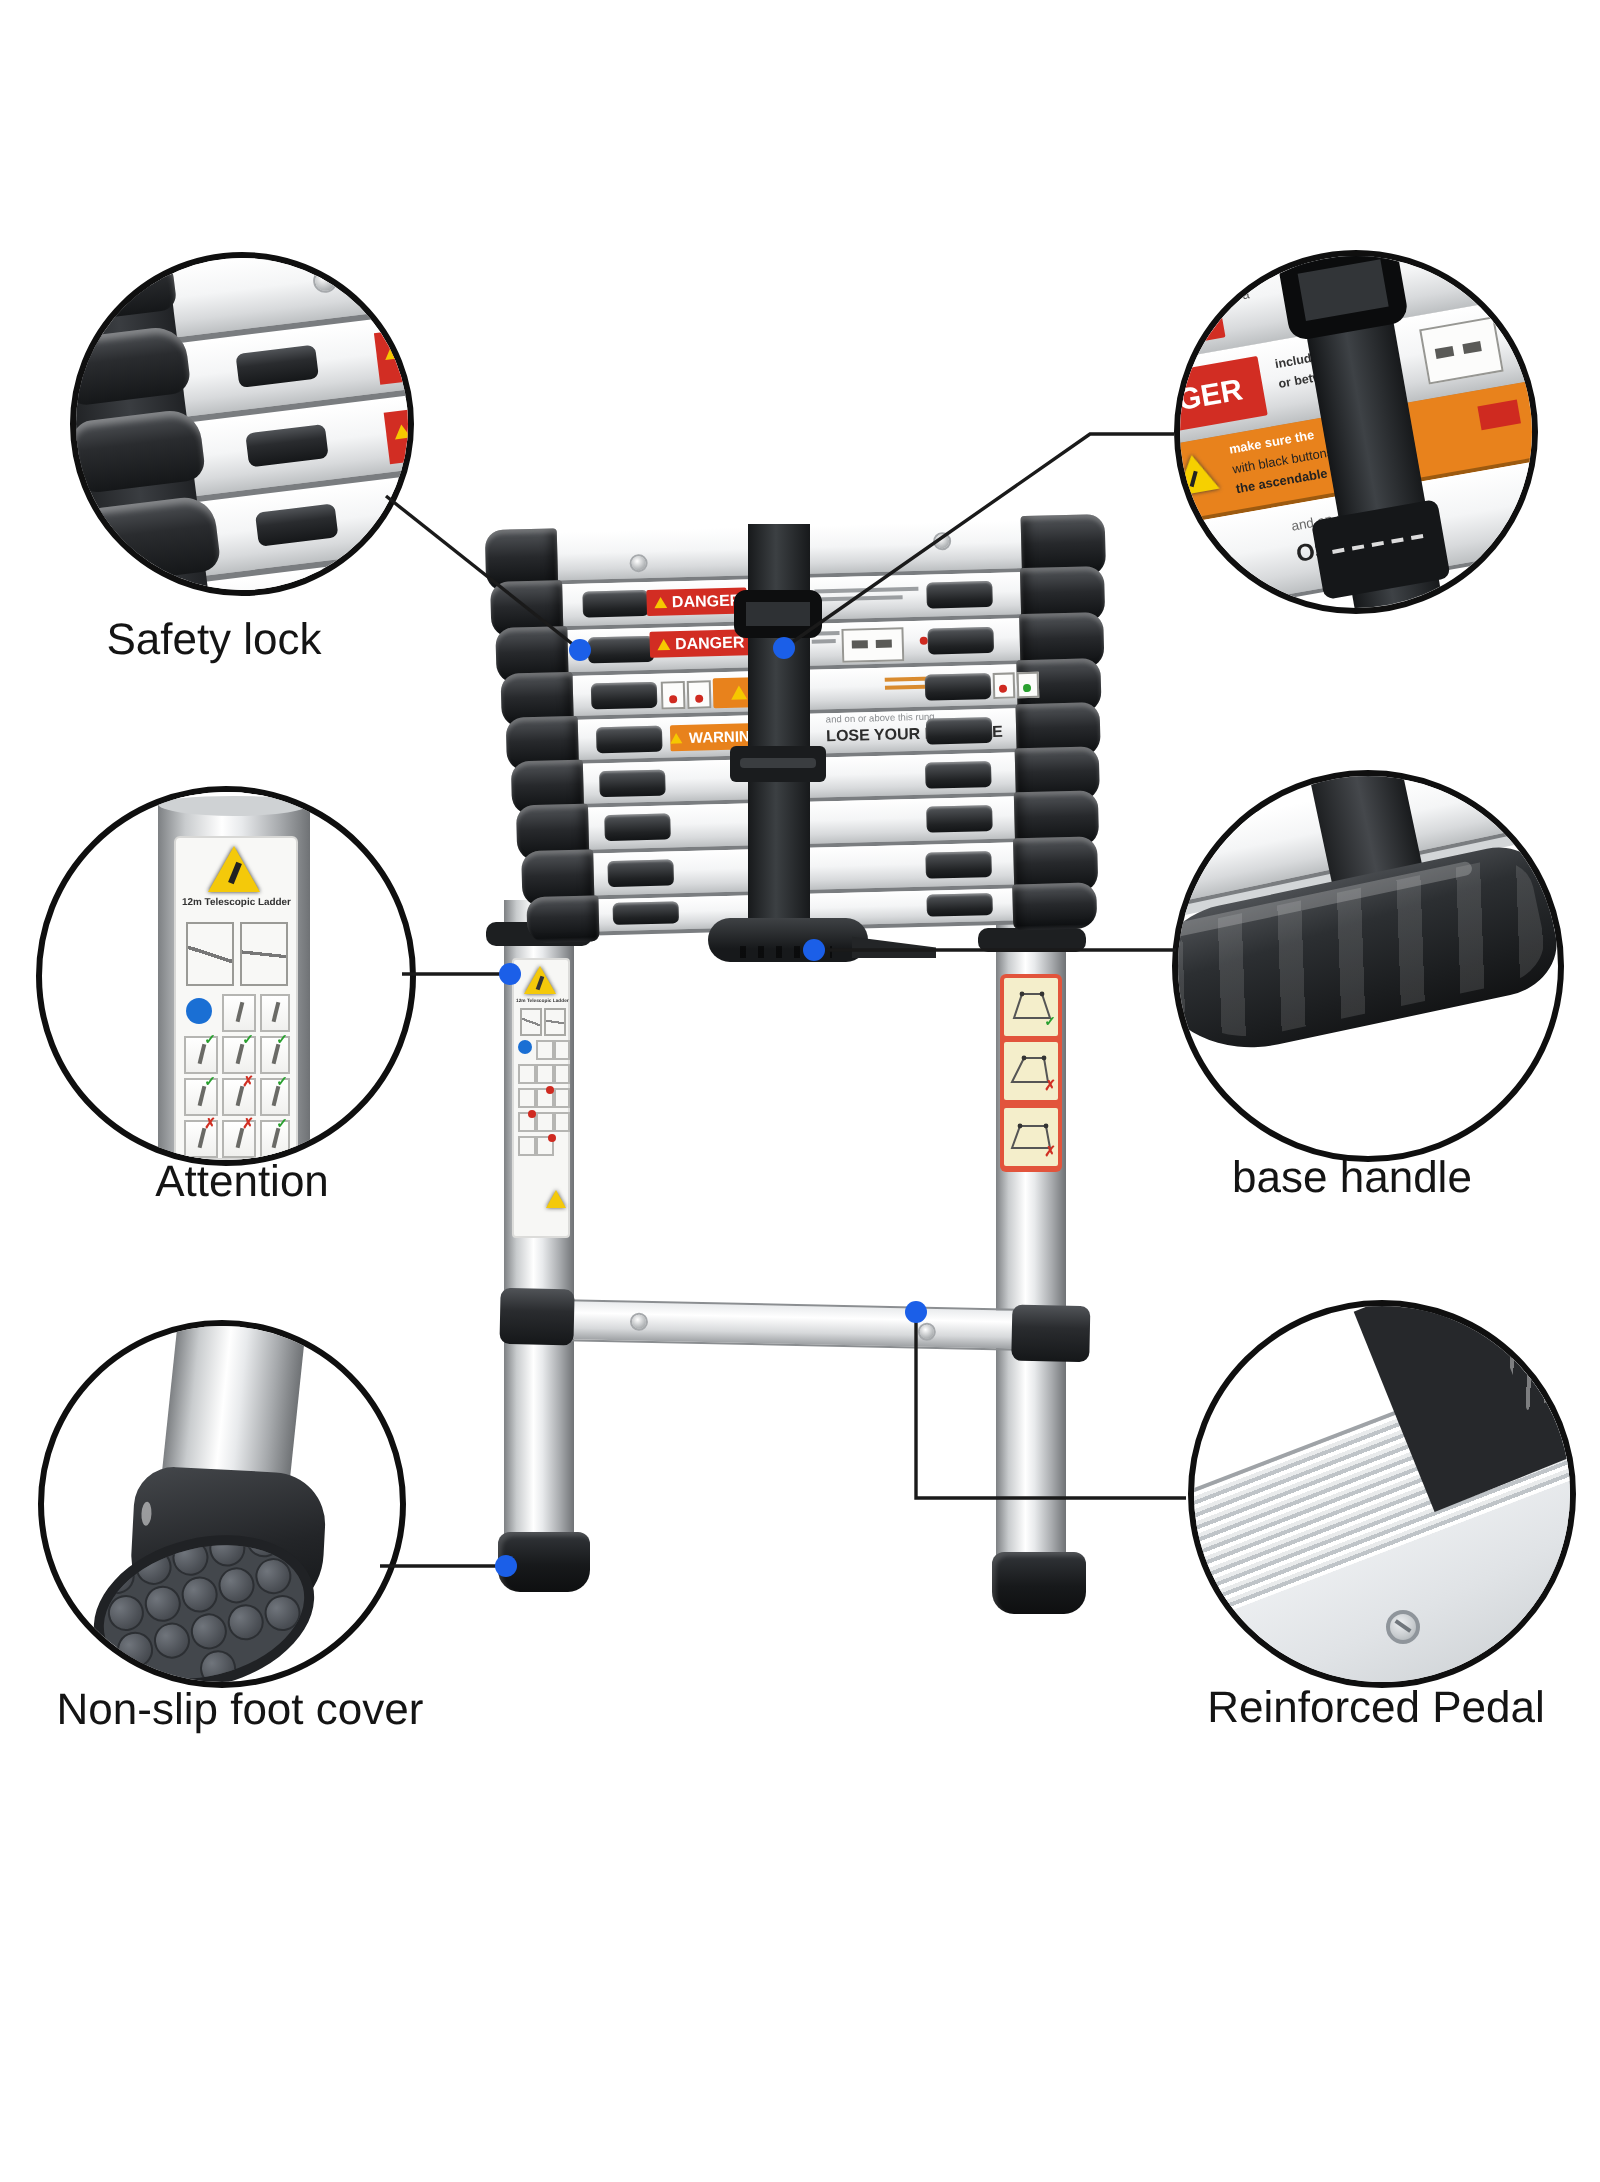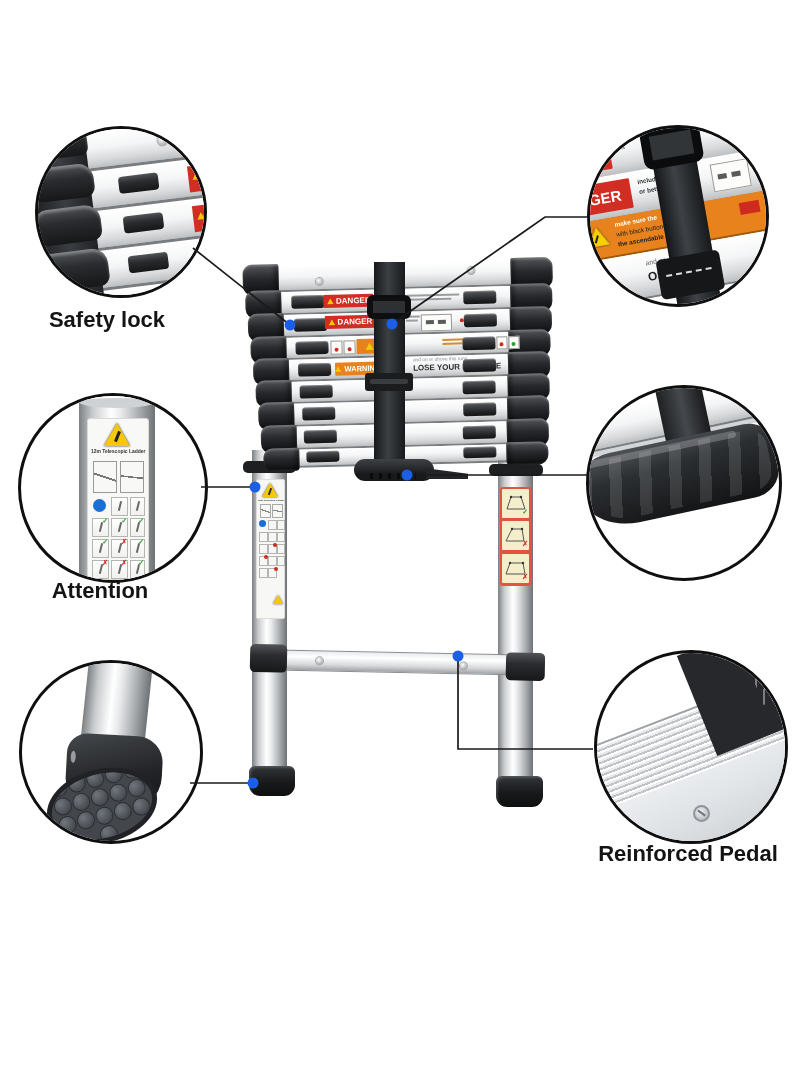--- a/index.html
+++ b/index.html
@@ -1,20 +1,20 @@
 <!DOCTYPE html>
 <html><head>
 <meta charset="utf-8">
 <style>
   html,body{margin:0;padding:0;background:#fff}
   .cv{position:relative;width:800px;height:1091px;background:#fff;overflow:hidden;
       font-family:"Liberation Sans",sans-serif;color:#141414}
   .ab{position:absolute}
   .circle{position:absolute;border:3px solid #0f0f0f;border-radius:50%;background:#fff;overflow:hidden;z-index:20}
-  .lbl{position:absolute;font-size:22px;font-weight:700;color:#141414;text-align:center;line-height:23px;z-index:22}
+  .lbl{position:absolute;font-size:22px;font-weight:400;color:#141414;text-align:center;line-height:23px;z-index:22}
   
   .rail{background:linear-gradient(180deg,#ffffff 0%,#f4f5f6 45%,#d8dadc 78%,#bdc0c2 100%);border-bottom:2px solid #7a7d80}
   .legbg{background:linear-gradient(90deg,#7d8083 0%,#c9ccce 18%,#ffffff 42%,#e8eaec 55%,#a7aaad 80%,#6f7275 100%)}
   .rr{position:relative}
   .rr::before{content:"";position:absolute;left:0;top:-2px;bottom:-3px;width:36px;z-index:2;
      background:linear-gradient(180deg,#54575b,#27292c 45%,#101214 90%,#2c2e31);
      border-radius:9px 2px 4px 10px;box-shadow:inset 0 2px 2px rgba(255,255,255,.25),inset -4px 0 4px rgba(0,0,0,.4)}
   .rr::after{content:"";position:absolute;right:0;top:-2px;bottom:-3px;width:42px;z-index:2;
      background:linear-gradient(180deg,#54575b,#27292c 45%,#101214 90%,#2c2e31);
      border-radius:2px 9px 10px 4px;box-shadow:inset 0 2px 2px rgba(255,255,255,.25),inset 4px 0 4px rgba(0,0,0,.4)}
@@ -334,34 +334,35 @@
           <i class="fg"></i>
           <span class="mk ck">✓</span>
         </div>
       <div class="pcell" style="left:4px;top:162px;width:15px;height:17px"></div>
       <div class="pcell" style="left:23px;top:162px;width:15px;height:17px">
           <span class="mk cx">✗</span>
         </div>
       <div class="ab" style="left:43px;top:163px;width:0;height:0;border-left:7px solid transparent;border-right:7px solid transparent;border-bottom:12px solid #f4c90a;filter:drop-shadow(0 0 1px #555)"></div>
     </div>
   </div>
-  <div class="lbl" style="left:0;top:579px;width:200px">Attention</div>
+  <div class="lbl" style="left:21px;top:579px;width:200px">Attention</div>
 
   <div class="circle" style="left:586px;top:385px;width:190px;height:190px">
     <div class="ab" style="inset:-12px;transform:rotate(-12deg)">
       <div class="ab rail" style="left:-10px;top:20px;width:240px;height:36px;border-bottom-width:3px"></div>
       <div class="ab" style="left:-10px;top:58px;width:240px;height:5px;background:#d3d6d8"></div>
       <div class="ab" style="left:98px;top:-16px;width:46px;height:82px;background:linear-gradient(90deg,#1e2022,#45484c 50%,#191b1d)"></div>
       <div class="ab" style="left:2px;top:62px;width:200px;height:74px;background:linear-gradient(175deg,#53565a 0%,#2c2f32 35%,#1b1d1f 75%,#111213);border-radius:40px 26px 30px 56px / 34px 22px 26px 44px">
         <div class="ab" style="inset:6px;border-radius:inherit;background:repeating-linear-gradient(100deg,rgba(255,255,255,.12) 0 12px,rgba(255,255,255,0) 12px 30px)"></div>
         <div class="ab" style="left:14px;right:34px;top:4px;height:7px;border-radius:6px;background:rgba(255,255,255,.22)"></div>
       </div>
     </div>
   </div>
   <div class="lbl" style="left:576px;top:577px;width:200px">
+    <div>base handle</div>
   </div>
 
   <div class="circle" style="left:19px;top:660px;width:178px;height:178px">
     <div class="ab legbg" style="left:62px;top:-10px;width:64px;height:112px;transform:rotate(6deg)"></div>
     <div class="ab" style="left:44px;top:72px;width:96px;height:74px;transform:rotate(3deg);background:linear-gradient(165deg,#45484c,#232528 55%,#121416);border-radius:20px 26px 34px 30px">
       <div class="ab" style="left:4px;top:18px;width:5px;height:12px;border-radius:50%;background:rgba(255,255,255,.5)"></div>
     </div>
     <div class="ab" style="left:24px;top:106px;width:112px;height:74px;transform:rotate(-14deg);background:#43474c;border:5px solid #202225;border-radius:50%;box-sizing:border-box;display:flex;flex-wrap:wrap;align-content:center;justify-content:center;gap:1px;padding:4px;overflow:hidden">
       <i class="bump" style="width:16px;height:16px;border-radius:50%;background:radial-gradient(circle at 35% 30%,#70757c,#4b4f55 65%,#3b3e43);border:1px solid #2c2f33"></i>
       <i style="width:16px;height:16px;border-radius:50%;background:radial-gradient(circle at 35% 30%,#70757c,#4b4f55 65%,#3b3e43);border:1px solid #2c2f33"></i>
@@ -374,20 +375,21 @@
       <i style="width:16px;height:16px;border-radius:50%;background:radial-gradient(circle at 35% 30%,#70757c,#4b4f55 65%,#3b3e43);border:1px solid #2c2f33"></i>
       <i style="width:16px;height:16px;border-radius:50%;background:radial-gradient(circle at 35% 30%,#70757c,#4b4f55 65%,#3b3e43);border:1px solid #2c2f33"></i>
       <i style="width:16px;height:16px;border-radius:50%;background:radial-gradient(circle at 35% 30%,#70757c,#4b4f55 65%,#3b3e43);border:1px solid #2c2f33"></i>
       <i style="width:16px;height:16px;border-radius:50%;background:radial-gradient(circle at 35% 30%,#70757c,#4b4f55 65%,#3b3e43);border:1px solid #2c2f33"></i>
       <i style="width:16px;height:16px;border-radius:50%;background:radial-gradient(circle at 35% 30%,#70757c,#4b4f55 65%,#3b3e43);border:1px solid #2c2f33"></i>
       <i style="width:16px;height:16px;border-radius:50%;background:radial-gradient(circle at 35% 30%,#70757c,#4b4f55 65%,#3b3e43);border:1px solid #2c2f33"></i>
       <i style="width:16px;height:16px;border-radius:50%;background:radial-gradient(circle at 35% 30%,#70757c,#4b4f55 65%,#3b3e43);border:1px solid #2c2f33"></i>
       <i style="width:16px;height:16px;border-radius:50%;background:radial-gradient(circle at 35% 30%,#70757c,#4b4f55 65%,#3b3e43);border:1px solid #2c2f33"></i>
     </div>
   </div>
+  <div class="lbl" style="left:0;top:843px;width:240px">Non-slip foot cover</div>
 
   <div class="circle" style="left:594px;top:650px;width:188px;height:188px">
     <div class="ab legbg" style="left:140px;top:26px;width:42px;height:162px"></div>
     <div class="ab" style="left:-28px;top:112px;width:250px;height:84px;transform:rotate(-21deg);background:linear-gradient(175deg,#f0f2f4,#e0e3e6 55%,#cfd3d6)"></div>
     <div class="ab" style="left:-28px;top:56px;width:250px;height:62px;transform:rotate(-21deg);border-top:2px solid #9fa3a7;background:repeating-linear-gradient(0deg,#ffffff 0 2px,#bfc4c8 2px 4px,#e9ebec 4px 6px)"></div>
     <div class="ab" style="left:96px;top:-22px;width:112px;height:108px;transform:rotate(-22deg);background:#26282b">
       <div class="ab" style="left:62px;top:12px;width:46px;height:66px;background:repeating-linear-gradient(115deg,rgba(255,255,255,.4) 0 2px,transparent 2px 9px)"></div>
     </div>
     <div class="ab" style="left:96px;top:152px;width:17px;height:17px;border-radius:50%;background:radial-gradient(circle at 40% 35%,#eef0f2,#c6cacd 60%,#a5aaae);border:2px solid #8f959b;box-sizing:border-box">
       <div class="ab" style="left:2px;top:5px;width:9px;height:2px;background:#70767c;transform:rotate(35deg)"></div>

